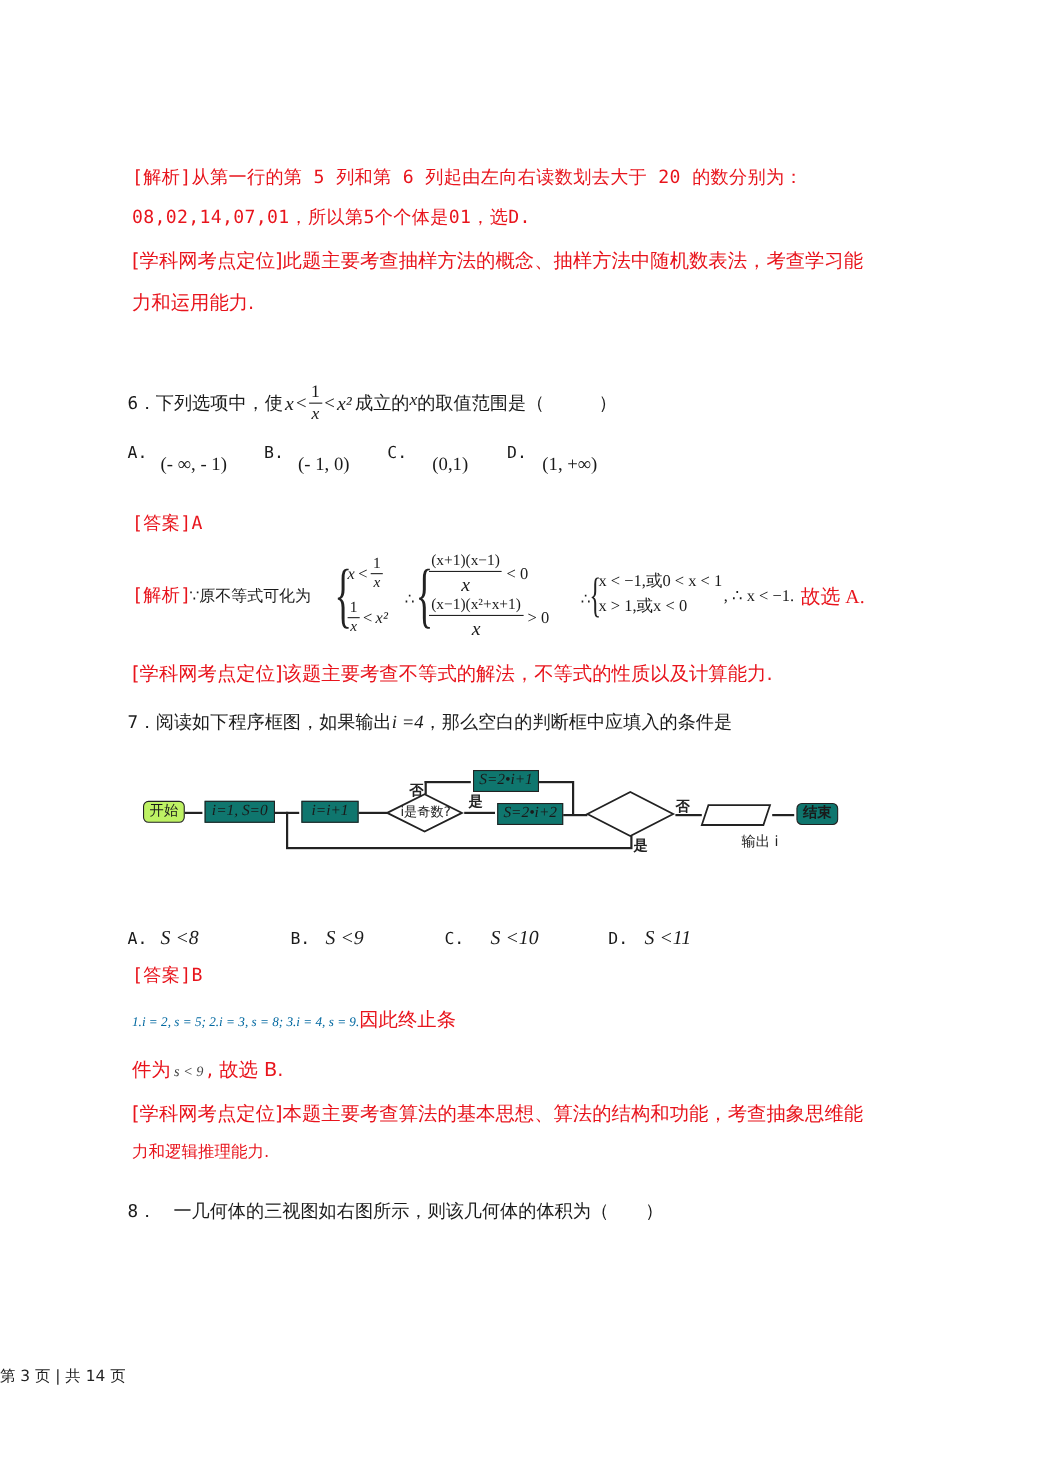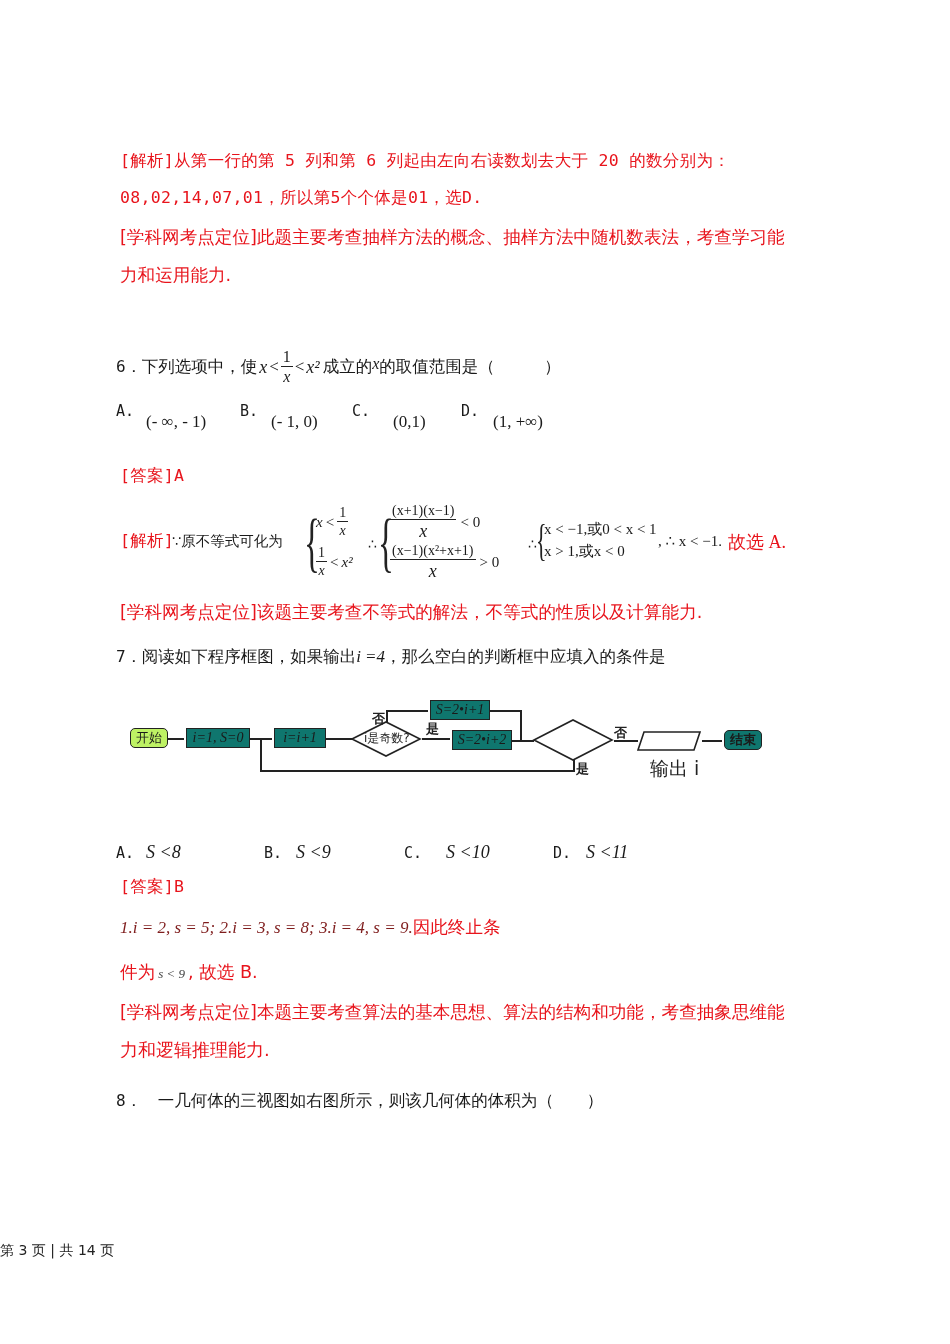--- a/index.html
+++ b/index.html
@@ -141,21 +141,21 @@
   <div class="fc-line" style="left:392px; top:50px; width:22px; height:1.6px;"></div>
   <svg class="abs" style="left:412px; top:28px;" width="82" height="44">
     <polygon points="2,22 41,2 80,22 41,42" fill="#fff" stroke="#222" stroke-width="1.6"></polygon>
   </svg>
   <div class="fc-line" style="left:494px; top:50px; width:24px; height:1.6px;"></div>
   <div class="fc-label" style="left:494px; top:34px;">否</div>
   <div class="fc-label" style="left:456px; top:70px;">是</div>
   <svg class="abs" style="left:516px; top:40px;" width="66" height="22">
     <polygon points="8,2 64,2 58,20 2,20" fill="#fff" stroke="#222" stroke-width="1.6"></polygon>
   </svg>
-  <div class="fc-label" style="left:530px; top:42px; font-weight:normal; font-size:19px;margin-top:24px;">输出 i</div>
+  <div class="fc-label" style="left:554px; top:42px; font-weight:normal; font-size:13px;margin-top:24px;">输出 i</div>
   <div class="fc-line" style="left:582px; top:50px; width:20px; height:1.6px;"></div>
   <div class="fc-box" style="left:604px; top:40px; width:36px; border-radius:5px; font-family:'DejaVu Sans',sans-serif; font-size:13px; font-weight:bold;">结束</div>
   <div class="fc-line" style="left:453px; top:70px; width:1.6px; height:10px;"></div>
   <div class="fc-line" style="left:140px; top:80px; width:315px; height:1.6px;"></div>
   <div class="fc-line" style="left:140px; top:48px; width:1.6px; height:33px;"></div>
 </div>
 
 <div class="abs" style="left:116px; top:842px; width:600px; height:24px;">
   <span class="abs opt" style="left:0; top:2px;">A.</span>
   <span class="abs math" style="left:30px; top:0;">S &lt;8</span>
@@ -163,28 +163,28 @@
   <span class="abs math" style="left:180px; top:0;">S &lt;9</span>
   <span class="abs opt" style="left:288px; top:2px;">C.</span>
   <span class="abs math" style="left:330px; top:0;">S &lt;10</span>
   <span class="abs opt" style="left:437px; top:2px;">D.</span>
   <span class="abs math" style="left:470px; top:0;">S &lt;11</span>
 </div>
 
 <div class="abs red" style="left:120px; top:876px;">[答案]B</div>
 
 <div class="abs" style="left:120px; top:915px; display:flex; align-items:baseline;">
-  <span class="math" style="color:#7f1d1d; font-size:17px;">1.i = 2, s = 5; 2.i = 3, s = 8; 3.i = 4, s = 9.</span>
+  <span class="math" style="color:#0369a1; font-size:12px;">1.i = 2, s = 5; 2.i = 3, s = 8; 3.i = 4, s = 9.</span>
   <span class="redsans" style="font-size:17.6px;">因此终止条</span>
 </div>
 <div class="abs" style="left:120px; top:960px; display:flex; align-items:baseline;">
   <span class="redsans" style="font-size:17.6px;">件为</span>
   <span class="math" style="color:#444; font-size:13px; margin:0 3px;">s &lt; 9</span>
   <span class="redsans" style="font-size:17.6px;">, 故选 B.</span>
 </div>
 <div class="abs redsans" style="left:120px; top:1000px; font-size:17.6px;">[学科网考点定位]本题主要考查算法的基本思想、算法的结构和功能，考查抽象思维能</div>
-<div class="abs redsans" style="left:120px; top:1038px; font-size:18px;">力和逻辑推理能力.</div>
+<div class="abs redsans" style="left:120px; top:1038px; font-size:15px;">力和逻辑推理能力.</div>
 
 <div class="abs q" style="left:116px; top:1090px;">
   <span class="opt" style="font-size:16px; margin-right:16px;">8．</span><span>一几何体的三视图如右图所示，则该几何体的体积为（　　）</span>
 </div>
 
 <div class="abs footer" style="left:0; width:950px; top:1242px;">第 3 页 | 共 14 页</div>
 
 </body></html>

